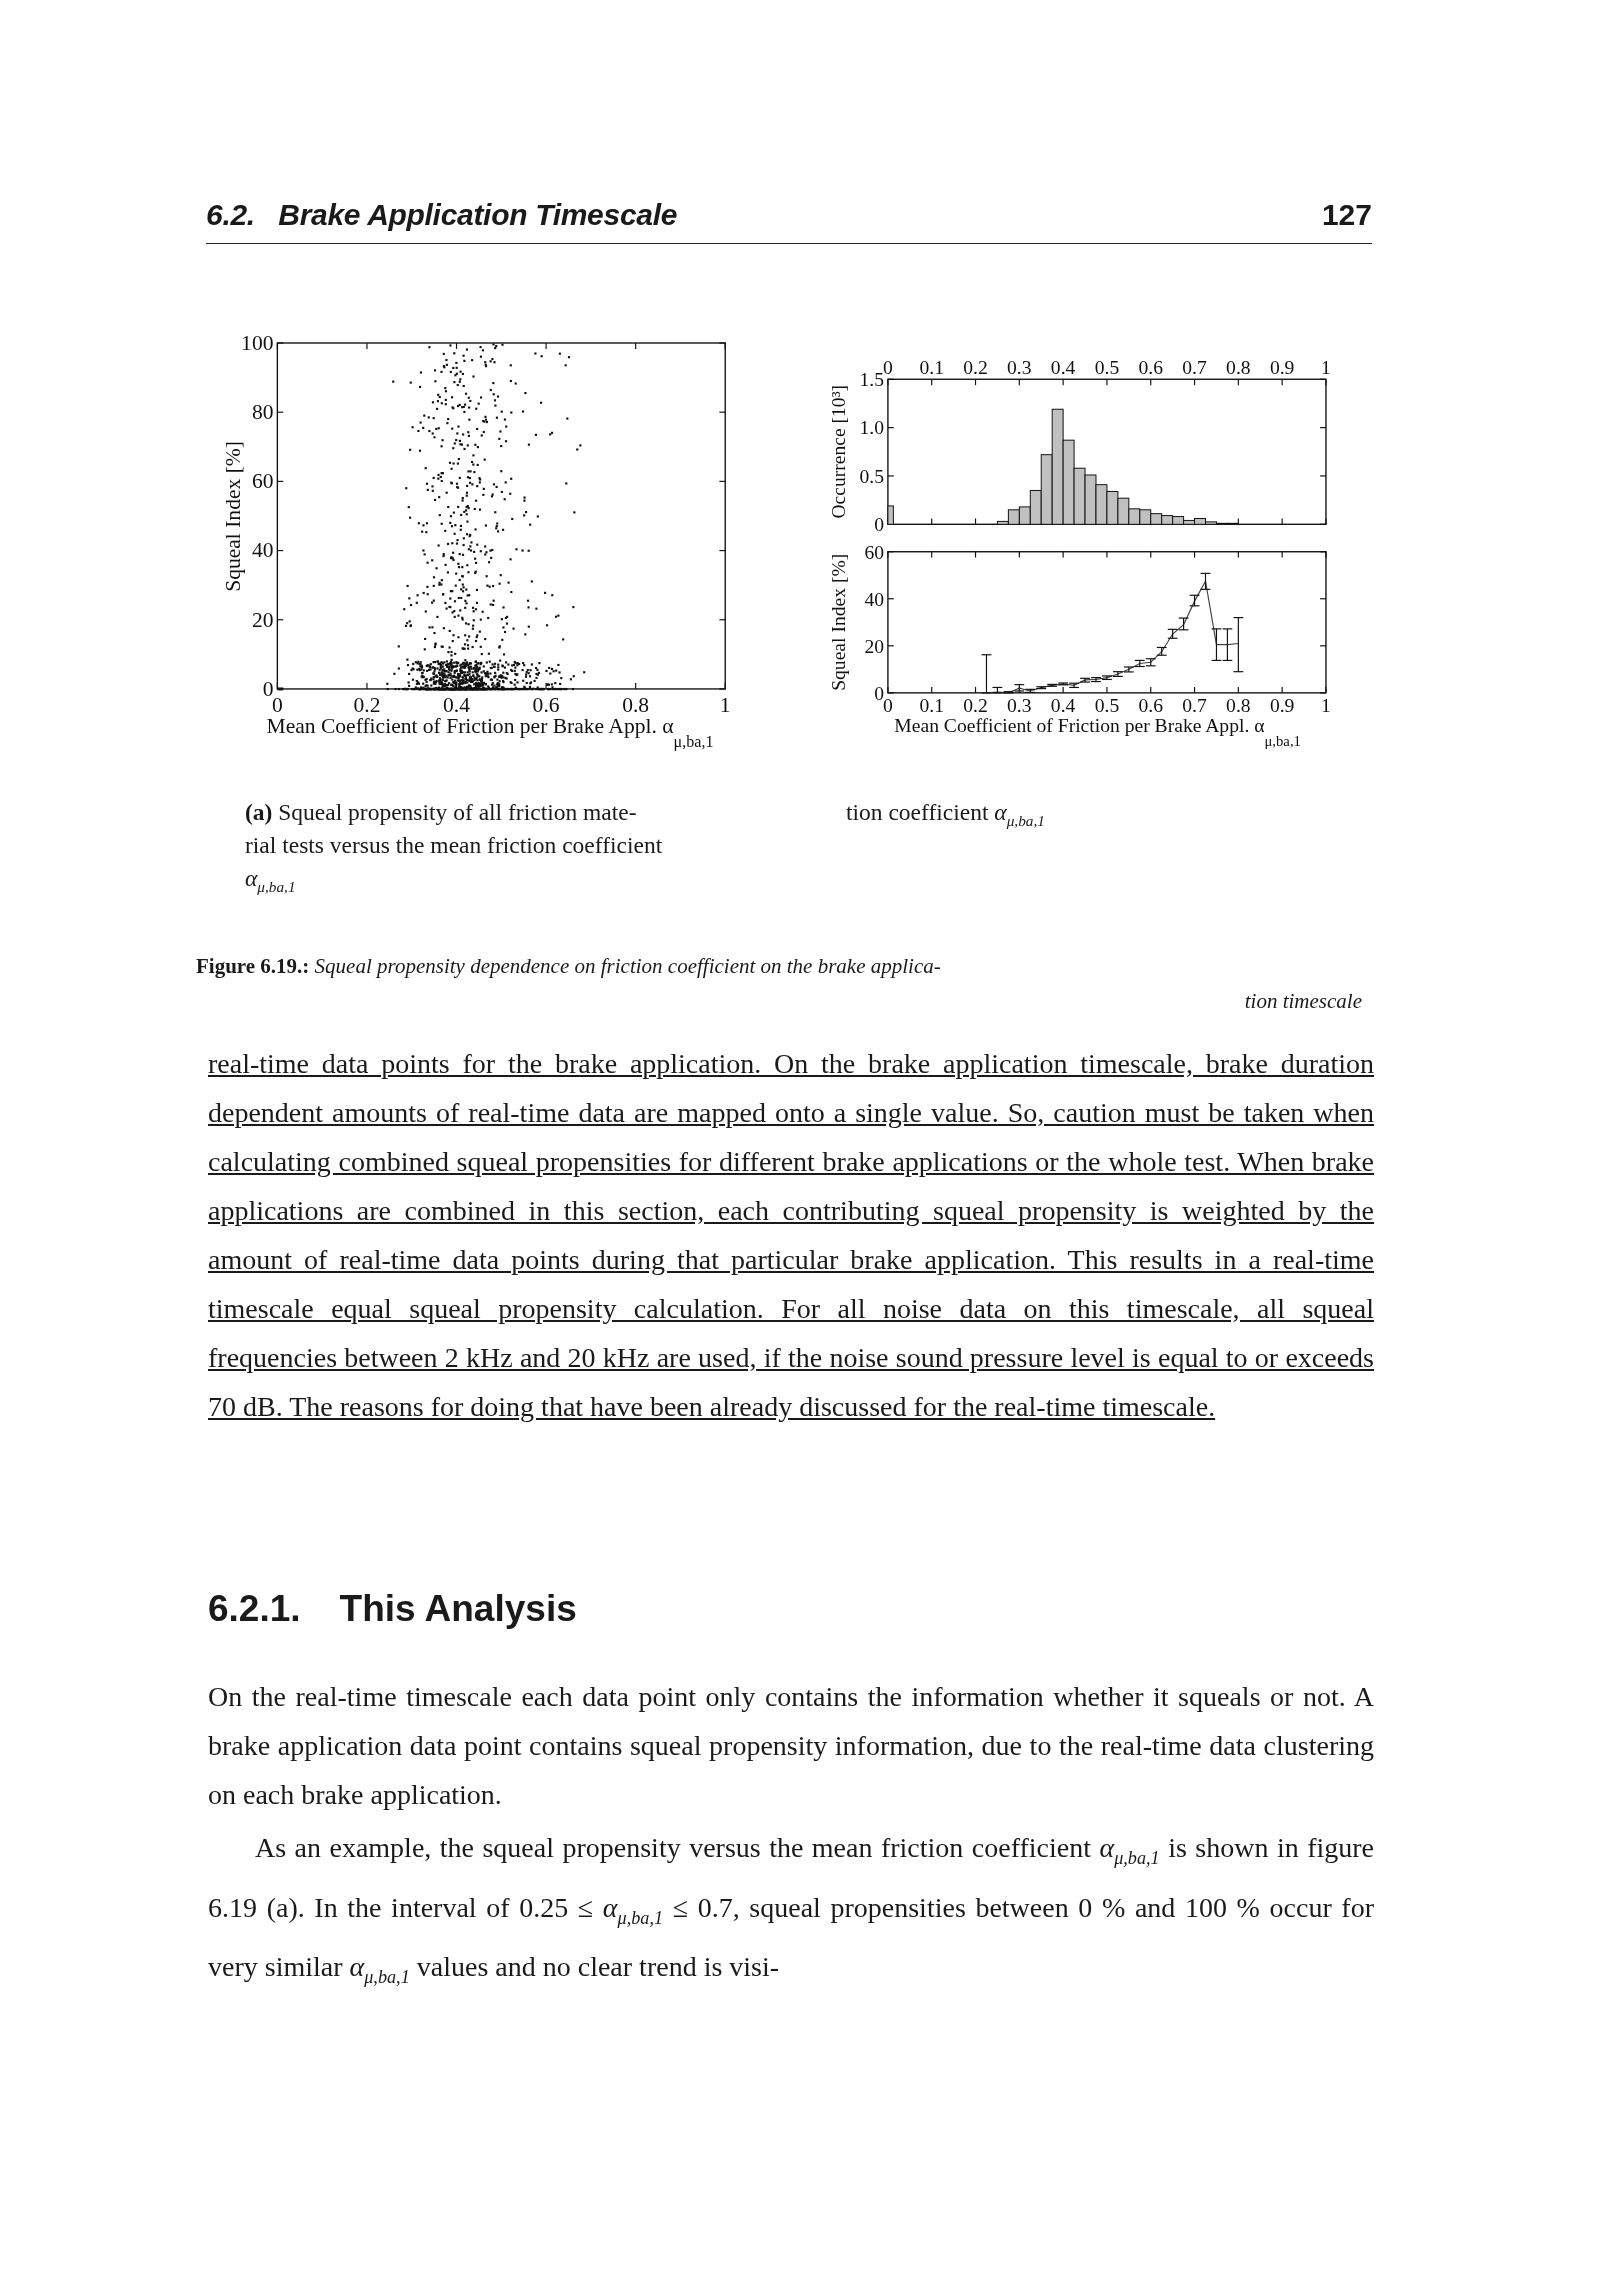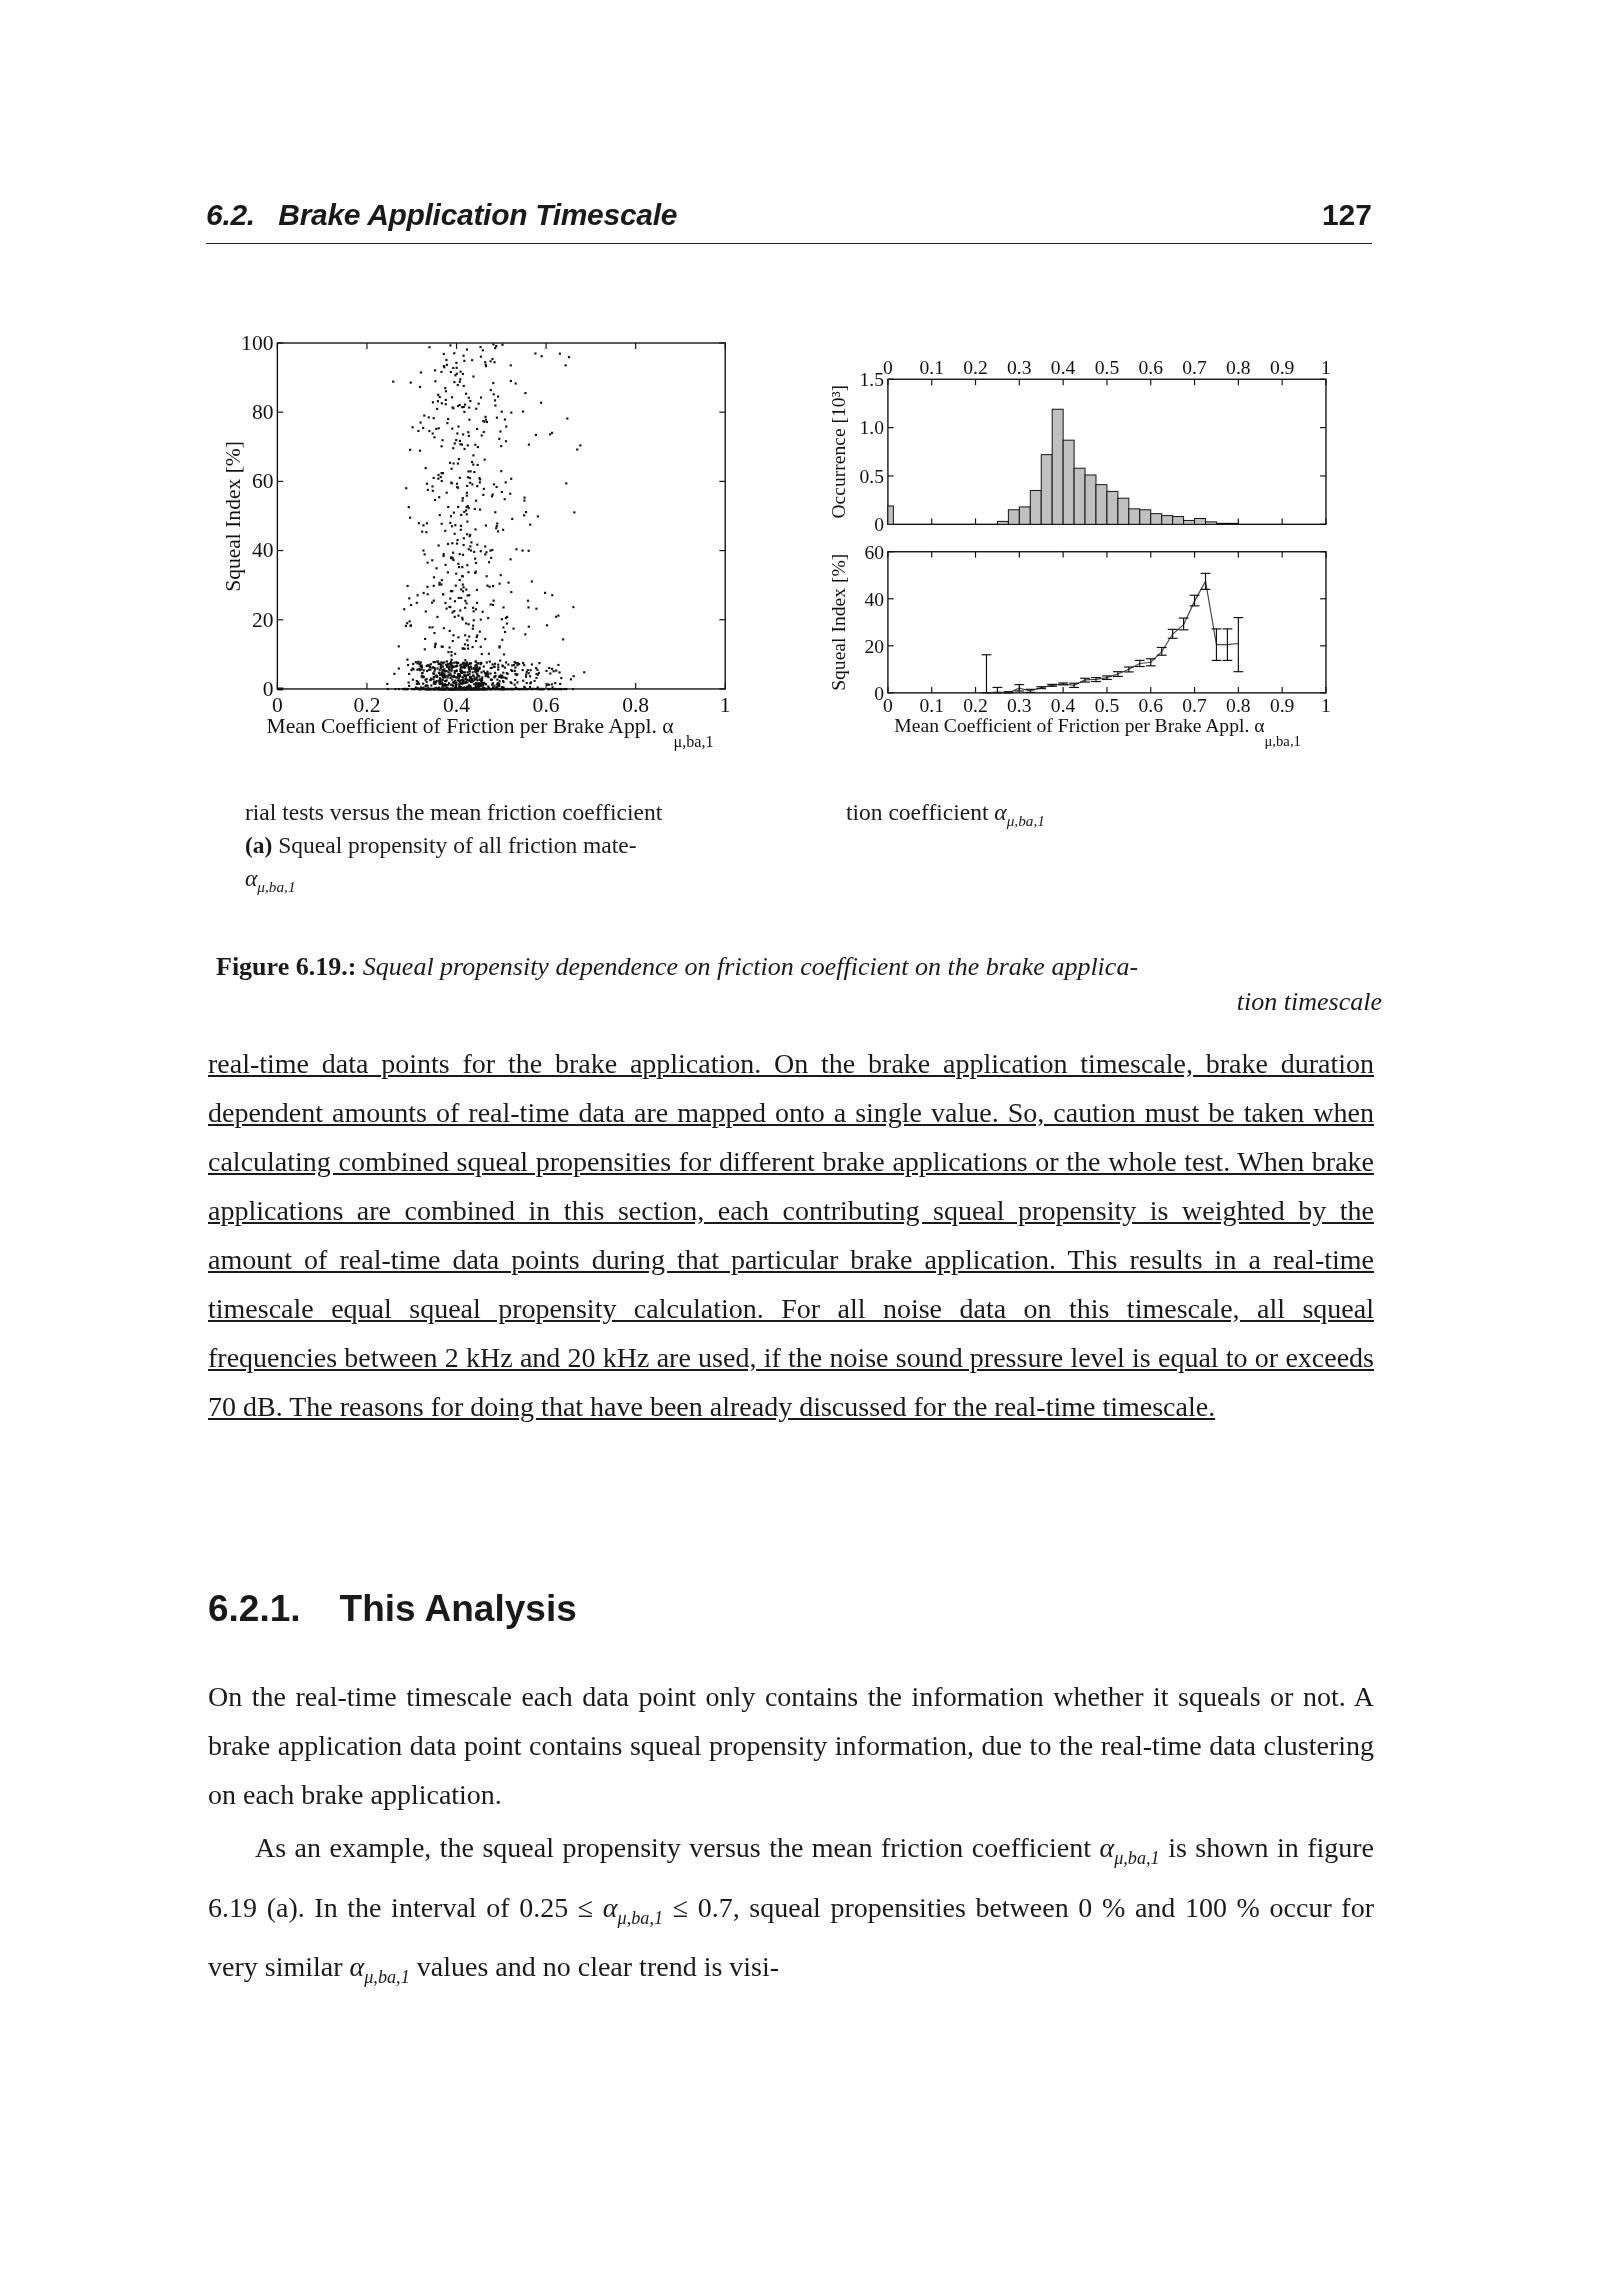--- a/index.html
+++ b/index.html
@@ -9,21 +9,21 @@
          border-bottom:1.6px solid #222; }
   .running-head .title { position:absolute; left:0; top:0; font-family:"Liberation Sans", sans-serif;
          font-weight:bold; font-size:30px; letter-spacing:-0.3px;font-style:italic; }
   .running-head .sec { margin-right:23.5px; }
   .running-head .page { position:absolute; right:0; top:0; font-family:"Liberation Sans", sans-serif;
          font-weight:bold; font-size:30px; }
   svg text { font-family:"Liberation Serif", serif; fill:#111; }
   .figure { position:absolute; left:0; top:0; width:1620px; height:784px; }
   .subcap { position:absolute; font-size:23.5px; line-height:33px; }
   .subcap b { font-weight:bold; }
-  .figcap { position:absolute; left:216px; top:949px; width:1166px; font-size:26px; line-height:35px; }
+  .figcap { position:absolute; left:196px; top:949px; width:1166px; font-size:21px; line-height:35px; }
   .figcap .lbl { font-weight:bold; font-style:normal; }
   .figcap .txt { font-style:italic; }
   .figcap .line2 { padding-left:174px; display:block; font-style:italic;text-align:right; }
   .para { position:absolute; left:208px; width:1166px; font-size:28px; line-height:49px;
           text-align:justify; }
   .para p { margin:0; }
   .h2 { position:absolute; left:208px; top:1588px; font-family:"Liberation Sans", sans-serif;
         font-weight:bold; font-size:37px; }
   .h2 .num { margin-right:39px; }
   .indent { text-indent:47px; }
@@ -1779,22 +1779,22 @@
         <line x1="1247.425" y1="673.88" x2="1257.425" y2="673.88" stroke="#111" stroke-width="1.2"></line>
         <line x1="1247.425" y1="641.72" x2="1257.425" y2="641.72" stroke="#111" stroke-width="1.2"></line>
         <line x1="1263.6" y1="685.4" x2="1263.6" y2="630.2" stroke="#111" stroke-width="1.2"></line>
         <line x1="1258.6" y1="685.4" x2="1268.6" y2="685.4" stroke="#111" stroke-width="1.2"></line>
         <line x1="1258.6" y1="630.2" x2="1268.6" y2="630.2" stroke="#111" stroke-width="1.2"></line>
       </g>
     </g>
 </svg>
 
 <div class="subcap" style="left:245px; top:796px; width:490px;">
+  <div><b>(a)</b> <span>Squeal propensity of all friction mate-</span></div>
   <div>rial tests versus the mean friction coefficient</div>
-  <div><b>(a)</b> <span>Squeal propensity of all friction mate-</span></div>
   <div><span class="math">α</span><sub class="math">μ,ba,1</sub></div>
 </div>
 <div class="subcap" style="left:846px; top:796px; width:500px;">
   <div><span>tion coefficient </span><span class="math">α</span><sub class="math">μ,ba,1</sub></div>
 </div>
 
 <div class="figcap">
   <span class="lbl">Figure 6.19.:</span>
   <span class="txt">Squeal propensity dependence on friction coefficient on the brake applica-</span>
   <span class="line2">tion timescale</span>

